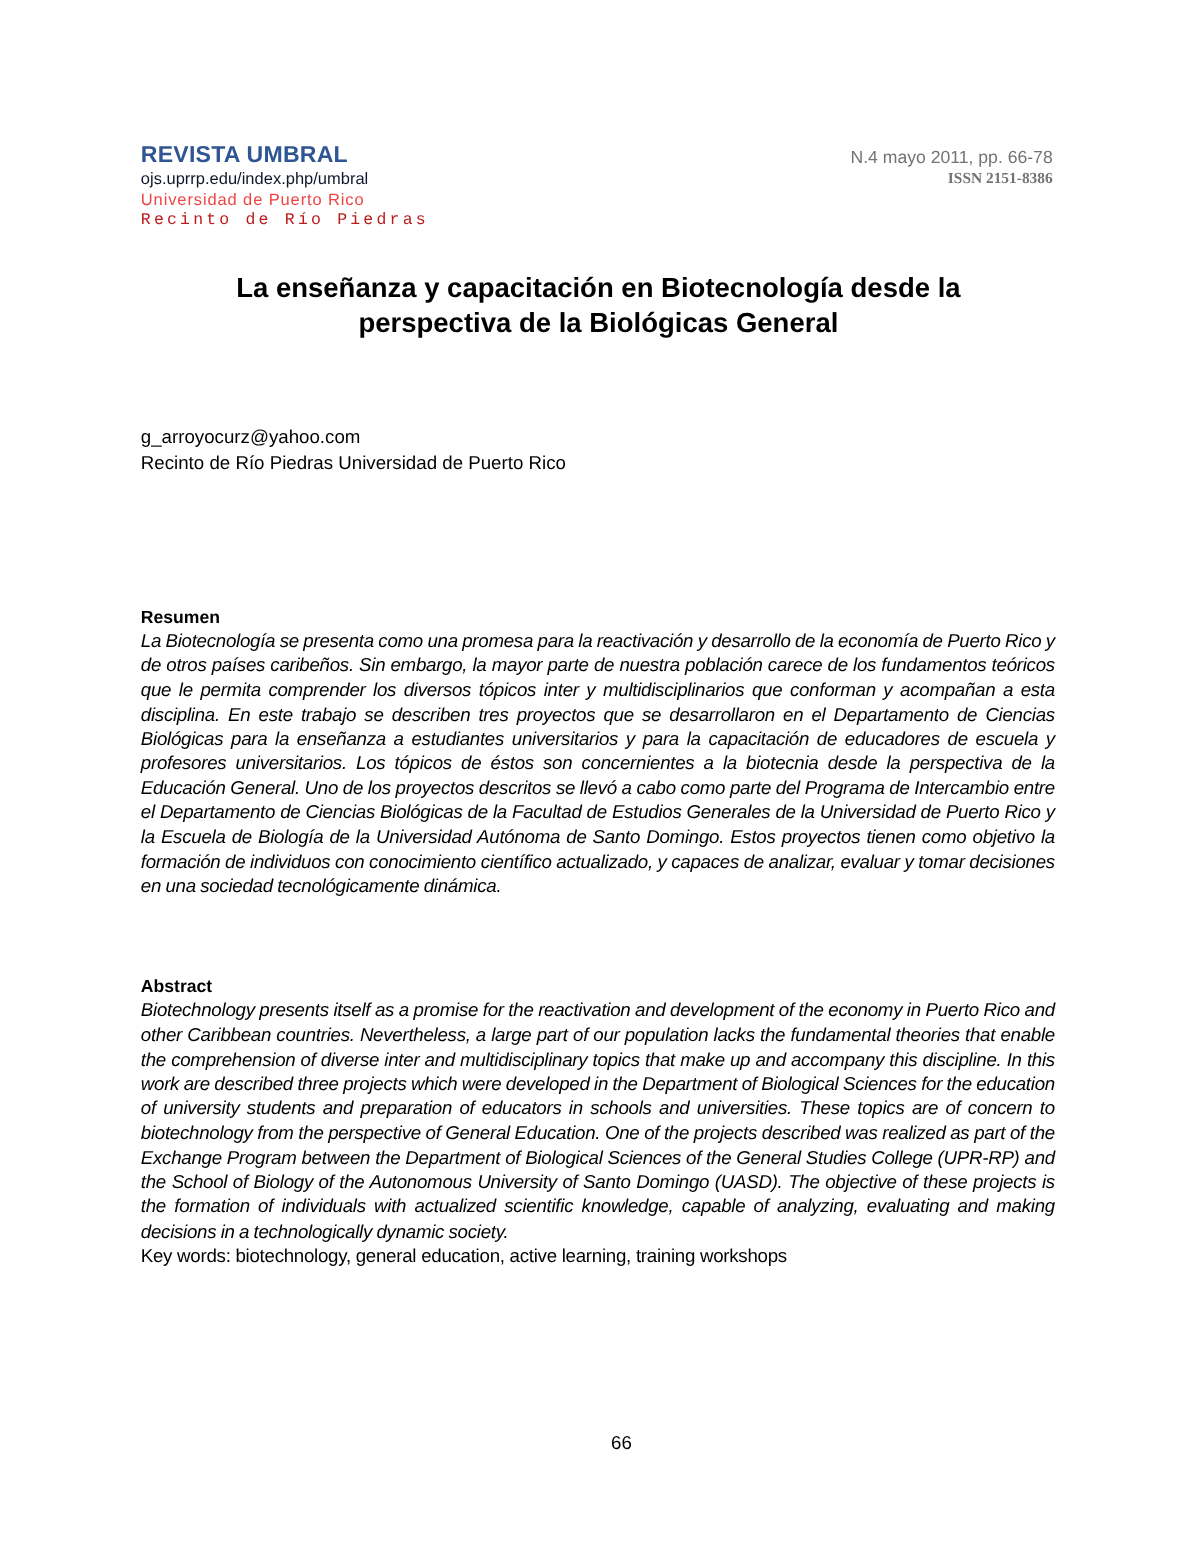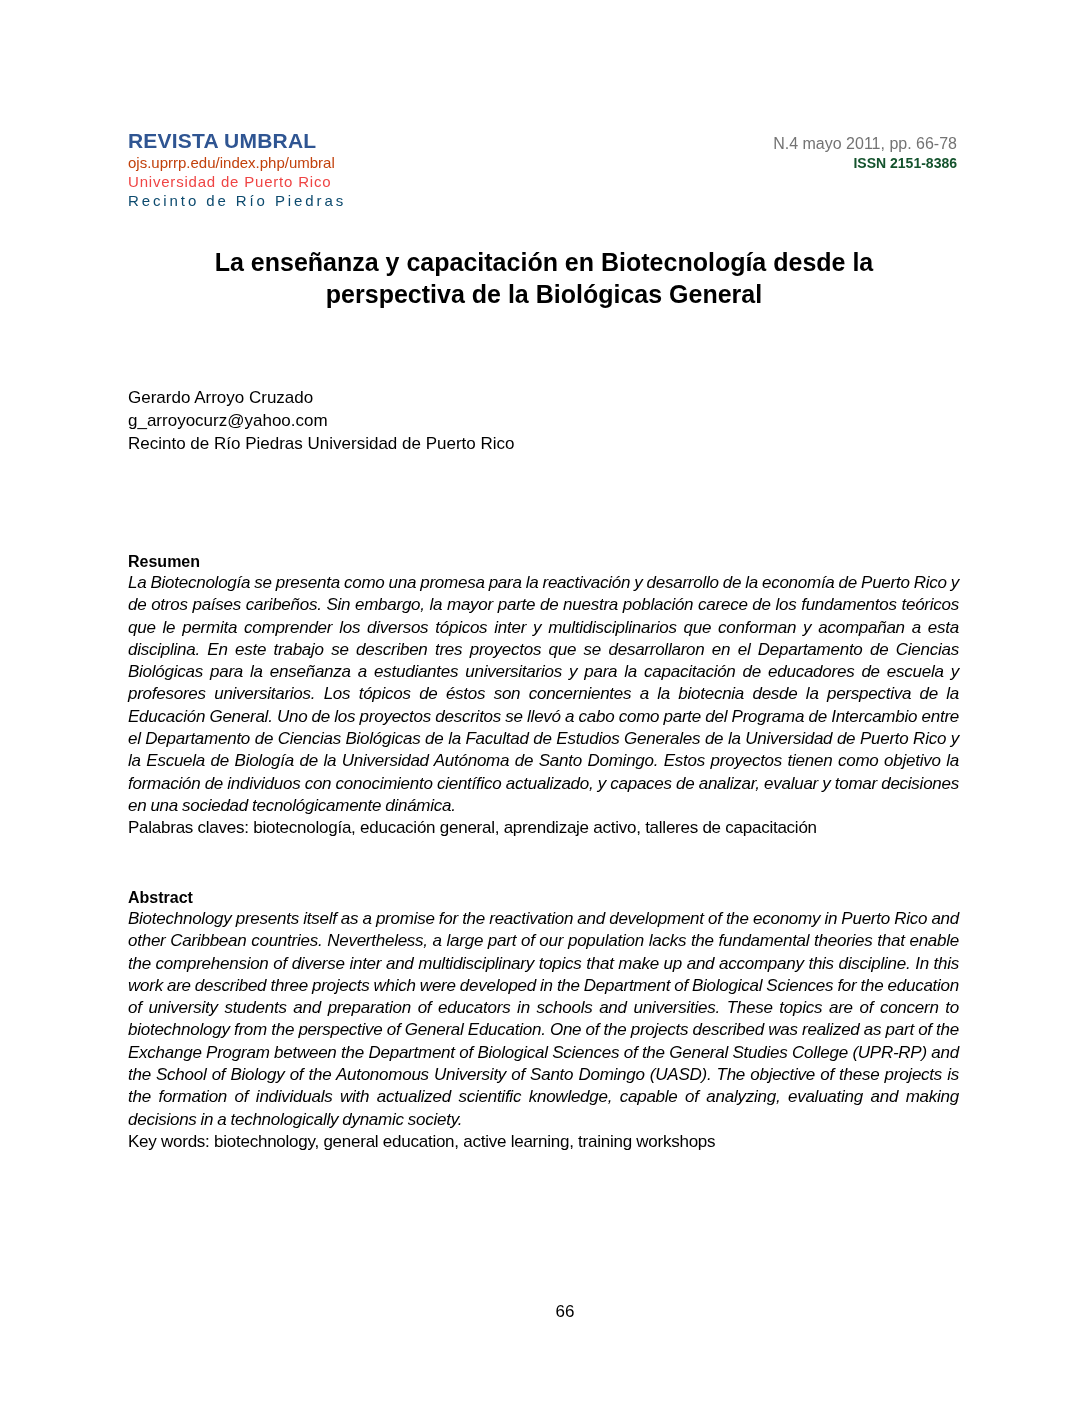--- a/index.html
+++ b/index.html
@@ -1,24 +1,24 @@
 <!DOCTYPE html>
 <html><head>
 <meta charset="utf-8">
 <style>
   html, body { margin: 0; padding: 0; background: #ffffff; }
   body { width: 1088px; height: 1408px; position: relative; overflow: hidden; font-family: "Liberation Sans", sans-serif; color: #000; }
   .journal { position: absolute; left: 128px; top: 128px; }
   .journal-name { font-size: 21px; font-weight: bold; color: #2f5592; letter-spacing: 0.2px; line-height: 26px; }
-  .journal-url { font-size: 15px; color: #c2410c; line-height: 18px; }
+  .journal-url { font-size: 15px; color: #0f172a; line-height: 18px; }
   .journal-univ { font-size: 15px; color: #ef4444; line-height: 19px; letter-spacing: 0.8px; }
-  .journal-campus { font-size: 15px; color: #0c4a6e; line-height: 19px; letter-spacing: 2.9px; }
+  .journal-campus { font-size: 15px; color: #b91c1c; line-height: 19px; letter-spacing: 2.9px; font-family: Liberation Mono, monospace; }
   .issue { position: absolute; right: 131px; top: 134px; text-align: right; }
   .issue-line { font-size: 16px; color: #737373; line-height: 20px; }
-  .issn-line { font-size: 14px; color: #14532d; font-weight: bold; line-height: 18px; }
+  .issn-line { font-size: 14px; color: #737373; font-weight: bold; line-height: 18px; font-family: Liberation Serif, serif; }
   .title { position: absolute; left: 130px; width: 828px; top: 246px; text-align: center; font-size: 25px; font-weight: bold; line-height: 32px; }
   .author { position: absolute; left: 128px; top: 386px; font-size: 17px; line-height: 23px; }
   .section { position: absolute; left: 128px; width: 831px; }
   .sec-head { font-size: 16px; font-weight: bold; line-height: 20px; }
   .para { font-size: 17px; line-height: 22.3px; text-align: justify; letter-spacing: -0.25px; word-spacing: -0.5px; font-style: italic; }
   .kw { font-size: 17px; line-height: 22.3px; letter-spacing: -0.25px; }
   .resumen { top: 528px; margin-top: 24px; }
   .abstract { top: 888px; }
   .page-num { position: absolute; left: 0; width: 1130px; top: 1302px; text-align: center; font-size: 17px; }
 </style>
@@ -36,29 +36,27 @@
   <div class="issue-line">N.4 mayo 2011, pp. 66-78</div>
   <div class="issn-line">ISSN 2151-8386</div>
 </div>
 
 <div class="title">
   <div>La enseñanza y capacitación en Biotecnología desde la</div>
   <div>perspectiva de la Biológicas General</div>
 </div>
 
 <div class="author">
-  <div>Gerardo Arroyo Cruzado</div>
   <div>g_arroyocurz@yahoo.com</div>
   <div>Recinto de Río Piedras Universidad de Puerto Rico</div>
 </div>
 
 <div class="section resumen">
   <div class="sec-head">Resumen</div>
   <div class="para">La Biotecnología se presenta como una promesa para la reactivación y desarrollo de la economía de Puerto Rico y de otros países caribeños. Sin embargo, la mayor parte de nuestra población carece de los fundamentos teóricos que le permita comprender los diversos tópicos inter y multidisciplinarios que conforman y acompañan a esta disciplina. En este trabajo se describen tres proyectos que se desarrollaron en el Departamento de Ciencias Biológicas para la enseñanza a estudiantes universitarios y para la capacitación de educadores de escuela y profesores universitarios. Los tópicos de éstos son concernientes a la biotecnia desde la perspectiva de la Educación General. Uno de los proyectos descritos se llevó a cabo como parte del Programa de Intercambio entre el Departamento de Ciencias Biológicas de la Facultad de Estudios Generales  de la Universidad de Puerto Rico  y la Escuela de Biología de la Universidad Autónoma de Santo Domingo. Estos proyectos tienen como objetivo la formación de individuos con conocimiento científico actualizado, y capaces de analizar, evaluar y tomar decisiones en una sociedad tecnológicamente dinámica.</div>
-  <div class="kw">Palabras claves: biotecnología, educación general, aprendizaje activo, talleres de capacitación</div>
 </div>
 
 <div class="section abstract">
   <div class="sec-head">Abstract</div>
   <div class="para">Biotechnology presents itself as a promise for the reactivation and development of the economy in Puerto Rico and other Caribbean countries.  Nevertheless, a large part of our population lacks the fundamental theories that enable the comprehension of diverse inter and multidisciplinary topics that make up and accompany this discipline. In this work are described three projects which were developed in the Department of Biological Sciences for the education of university students and preparation of educators in schools and universities. These topics are of concern to biotechnology from the perspective of General Education. One of the projects described was realized as part of the Exchange Program between the Department of Biological Sciences of the General Studies College (UPR-RP) and the School of Biology of the Autonomous University of Santo Domingo (UASD). The objective of these projects is the formation of individuals with actualized scientific knowledge, capable of analyzing, evaluating and making decisions in a technologically dynamic society.</div>
   <div class="kw">Key words: biotechnology, general education, active learning, training workshops</div>
 </div>
 
 <div class="page-num">66</div>
 

